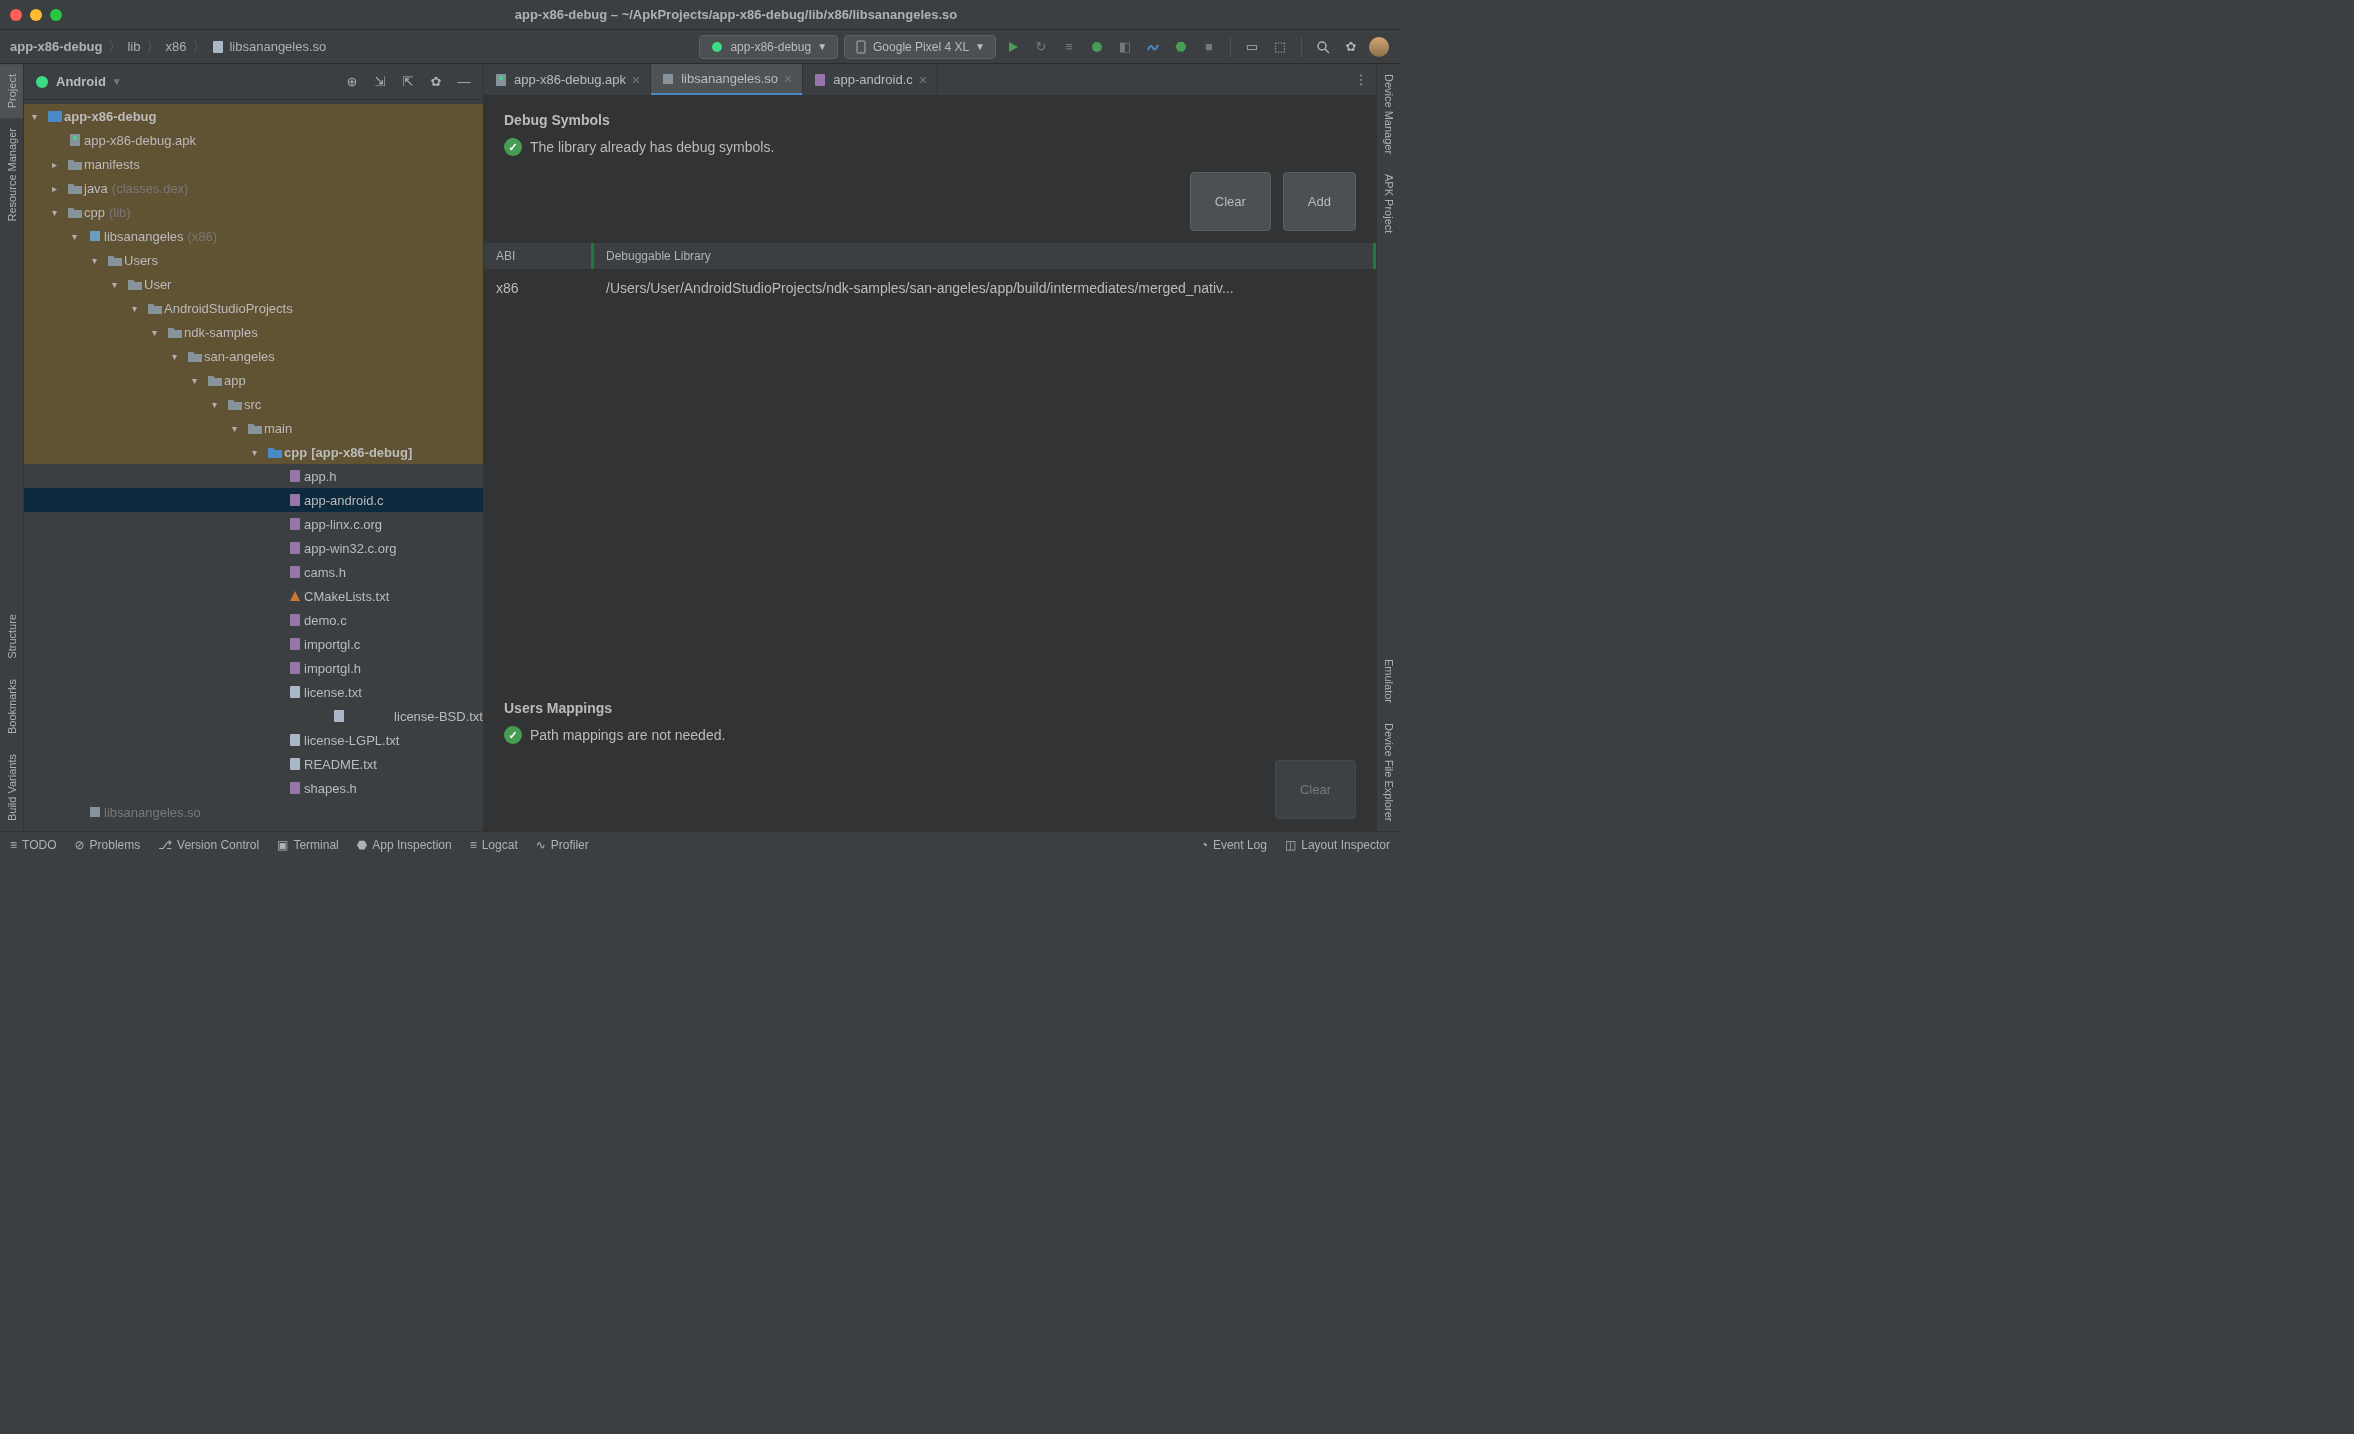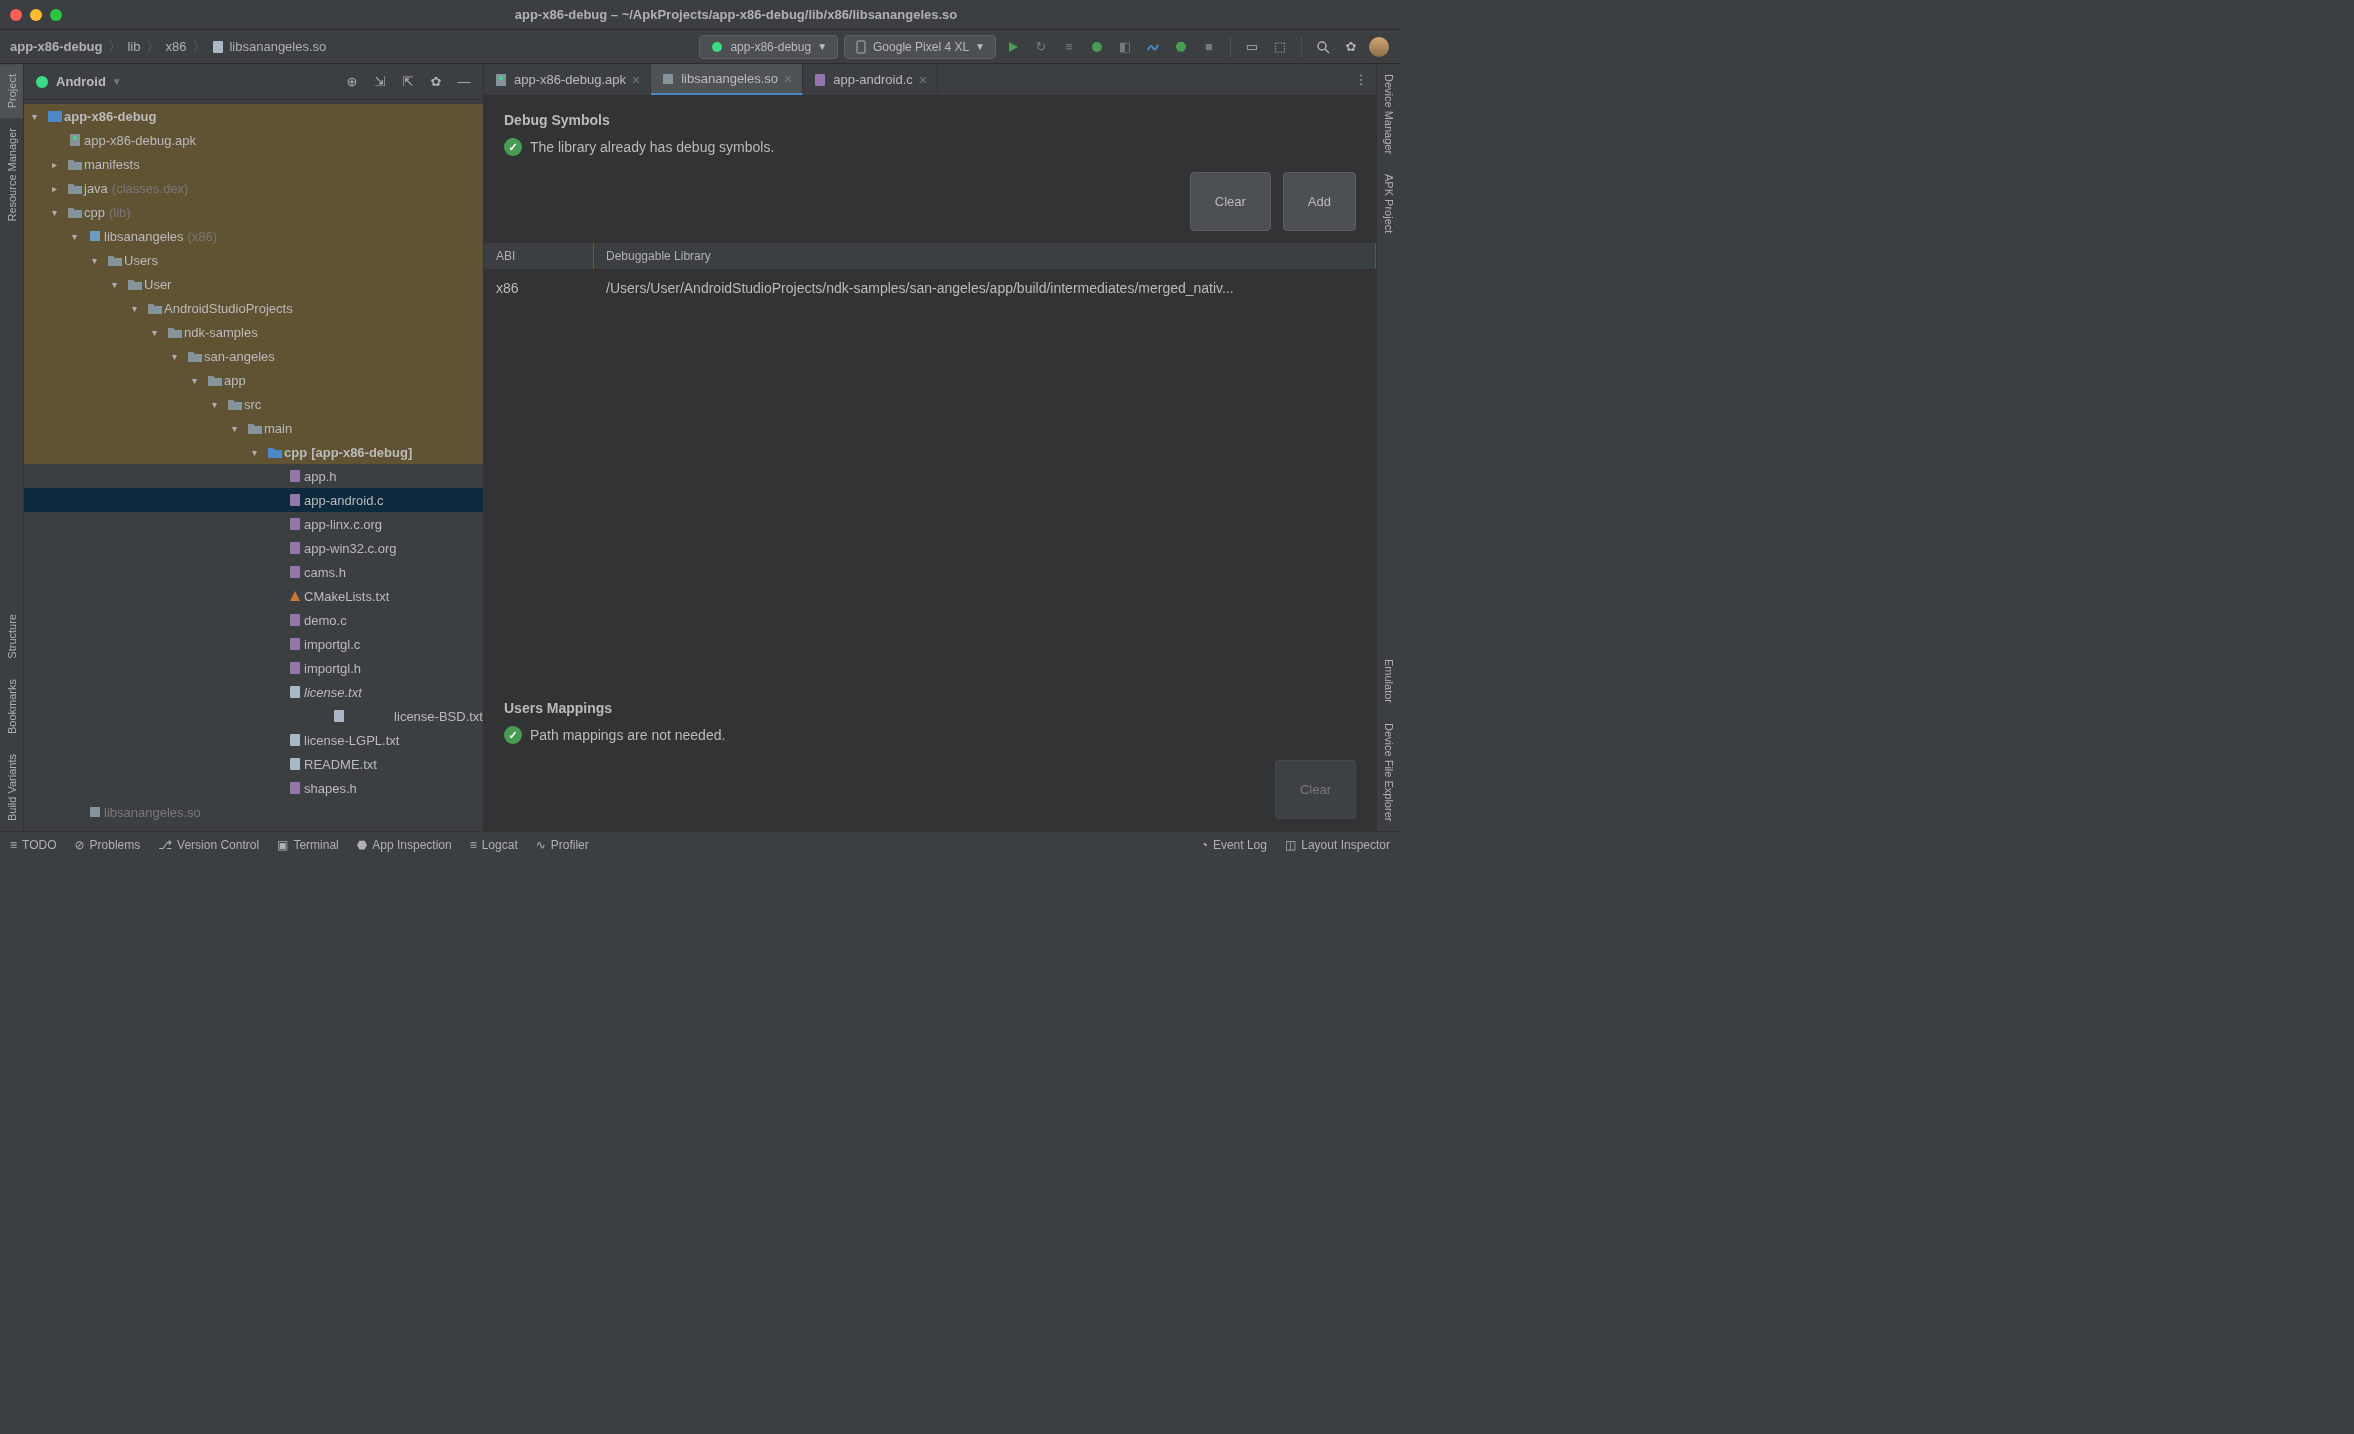--- a/index.html
+++ b/index.html
@@ -60,21 +60,21 @@
 .editor-content { flex: 1; display: flex; flex-direction: column; background: #313335; overflow: hidden; }
 .section { padding: 16px 20px 8px; }
 .section-title { font-weight: bold; font-size: 14px; color: #bbbbbb; margin-bottom: 10px; }
 .status-line { display: flex; align-items: center; gap: 8px; font-size: 14px; color: #bbbbbb; }
 .check-icon { width: 18px; height: 18px; background: #499c54; border-radius: 50%; display: flex; align-items: center; justify-content: center; color: white; font-size: 11px; font-weight: bold; }
 .button-row { display: flex; justify-content: flex-end; gap: 12px; padding: 8px 20px 12px; }
 .btn { background: #4c5052; border: 1px solid #5e6060; border-radius: 4px; padding: 21px 24px; font-size: 13px; color: #bbbbbb; cursor: pointer; }
 .btn.disabled { opacity: 0.5; cursor: default; }
 
 .table-header { display: flex; background: #3c3f41; border-bottom: 1px solid #323232; }
-.th { padding: 6px 12px; font-size: 12px; color: #afb1b3; border-right: 1px solid #15803d; }
+.th { padding: 6px 12px; font-size: 12px; color: #afb1b3; border-right: 3px solid #15803d; }
 .th1 { width: 110px; }
 .th2 { flex: 1; }
 .td1 { width: 110px; }
 .table-row { display: flex; font-size: 14px; color: #bbbbbb; }
 .table-row.data { border-bottom: 1px solid #323232; }
 .td { padding: 10px 12px; white-space: nowrap; overflow: hidden; text-overflow: ellipsis; }
 .table-body { flex: 1; min-height: 160px; background: #313335; }
 .empty-msg { text-align: center; color: #787878; padding: 40px 0; font-size: 14px; }
 .table-body2 { flex: 1; background: #313335; }
 
@@ -408,21 +408,21 @@
         </div>
         <div class="tree-node" style="padding-left: 248px;">
           <span class="tree-arrow"></span>
           <span class="tree-icon">
             <svg width="14" height="14">
               <rect x="2" y="1" width="10" height="12" fill="#9876aa" rx="1"></rect>
             </svg>
           </span>
           <span class="tree-label">importgl.h</span>
         </div>
-        <div class="tree-node" style="padding-left: 248px; font-style: italic;">
+        <div class="tree-node" style="padding-left: 248px;">
           <span class="tree-arrow"></span>
           <span class="tree-icon">
             <svg width="14" height="14">
               <rect x="2" y="1" width="10" height="12" fill="#a9b7c6" rx="1"></rect>
             </svg>
           </span>
           <span class="tree-label">license.txt</span>
         </div>
         <div class="tree-node" style="padding-left: 248px; gap: 48px;">
           <span class="tree-arrow"></span>

